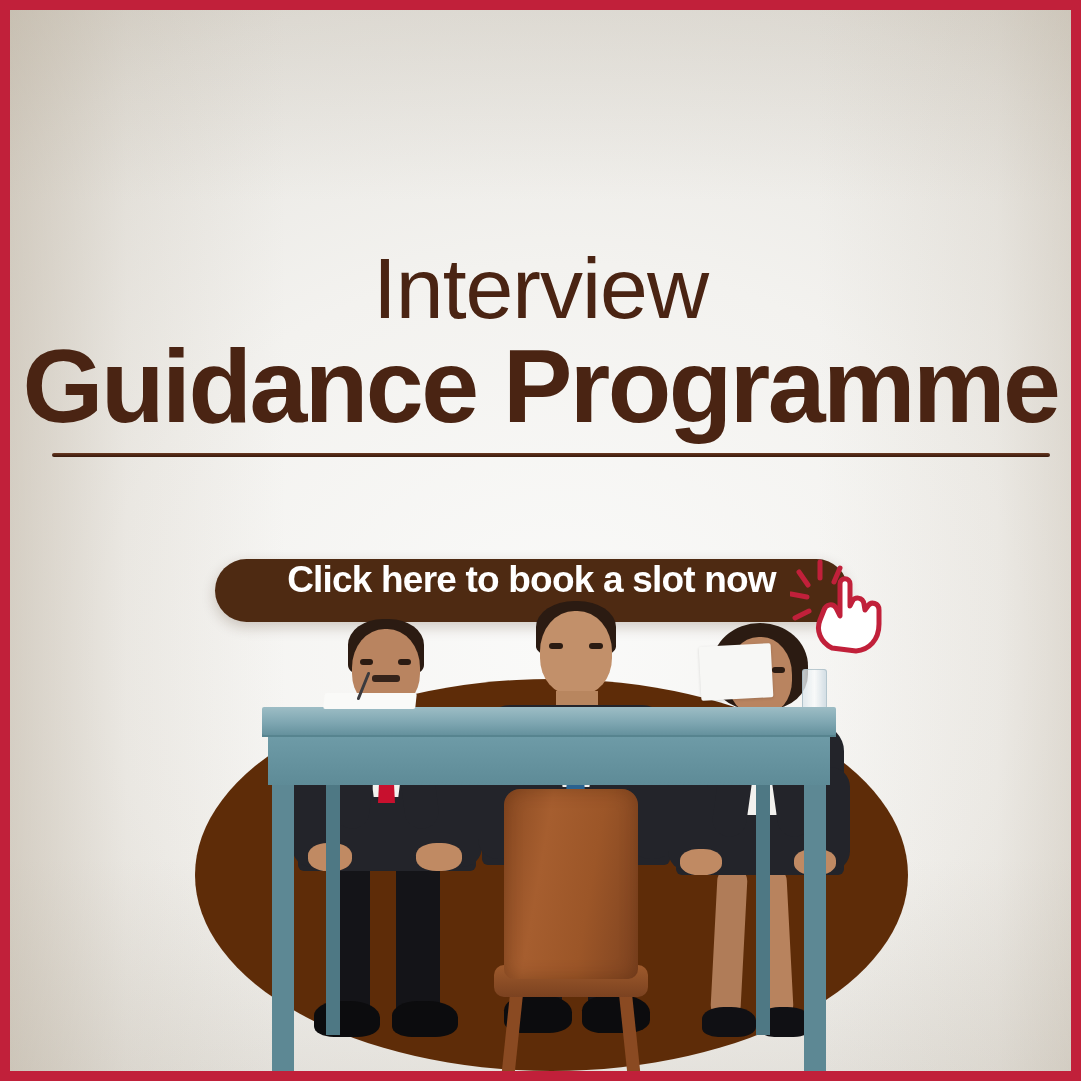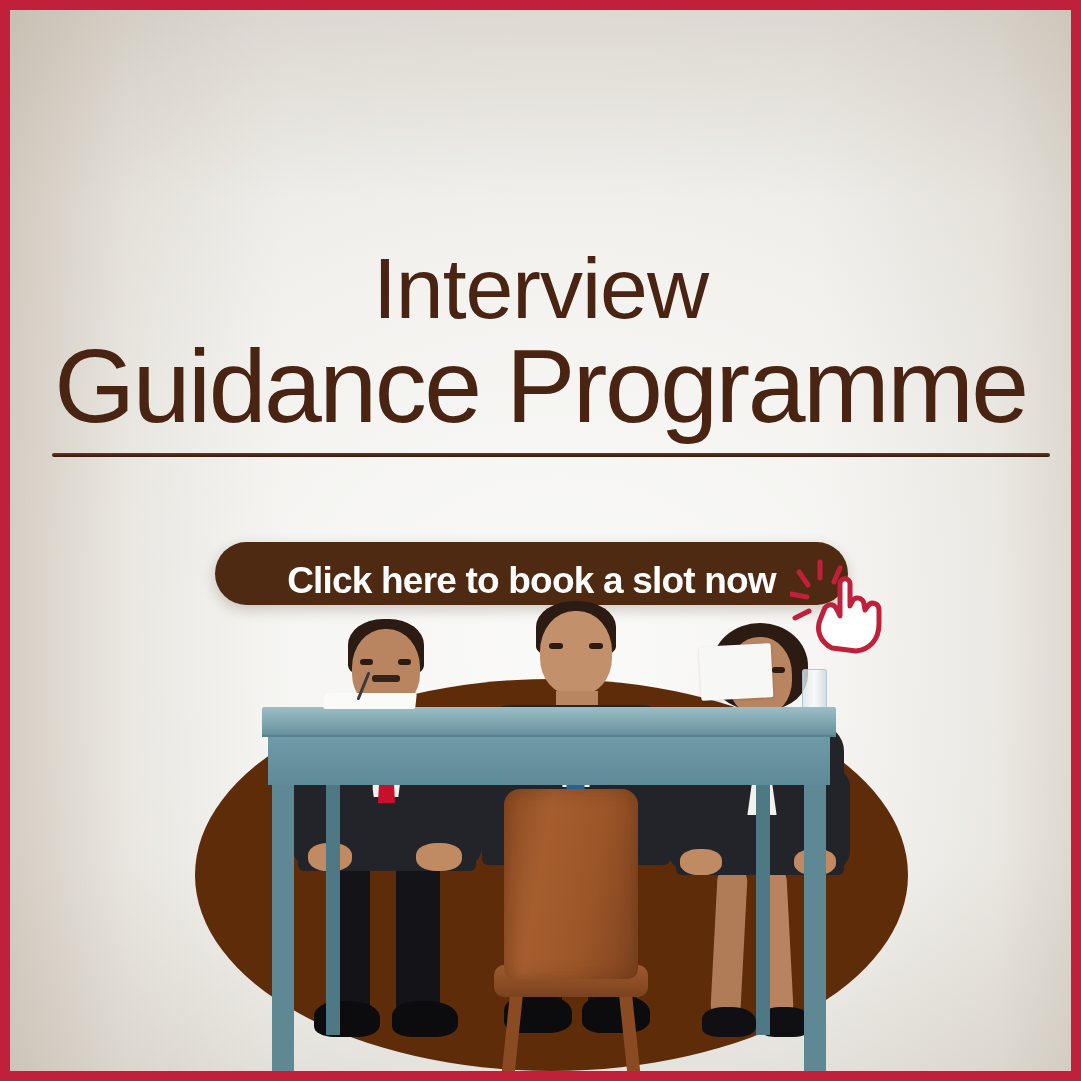--- a/index.html
+++ b/index.html
@@ -29,38 +29,38 @@
     pointer-events:none;
   }
 
   
   #headings{ position:absolute; left:0; right:0; top:236px; text-align:center; }
   .h-line1{
     font-size:86px; line-height:0.98; font-weight:400;
     color:#4A2413; letter-spacing:-1px;
   }
   .h-line2{
-    font-size:104px; line-height:1.0; font-weight:400;
+    font-size:104px; line-height:1.0; font-weight:700;
     color:#4A2413; letter-spacing:-2.5px; margin-top:4px;text-align:center;
   }
   #divider{
     position:absolute; left:42px; top:443px; width:998px; height:4px;
     background:linear-gradient(180deg,#6A3A22 0%, #4A2413 55%, #3A1B0D 100%);
     border-radius:2px;
   }
   .h-sub{
     position:absolute; left:0; right:0; top:457px; text-align:center;
     font-size:54px; font-weight:800; color:#C62032; letter-spacing:-1px;
   }
 
   
   #cta{
-    position:absolute; left:205px; top:532px; width:633px; height:63px;
+    position:absolute; left:205px; top:549px; width:633px; height:63px;
     background:#4E2A12; border-radius:34px;
-    display:flex; align-items:flex-end; justify-content:center;
+    display:flex; align-items:flex-start; justify-content:center;
     box-shadow:0 5px 14px rgba(60,30,10,.22);
     cursor:pointer;
   }
   #cta-label{
     color:#ffffff; font-size:37px; font-weight:800; letter-spacing:-.8px;
     white-space:nowrap; padding-bottom:3px;
   }
 
   
   #cursor{ position:absolute; left:780px; top:548px; width:110px; height:96px; }

